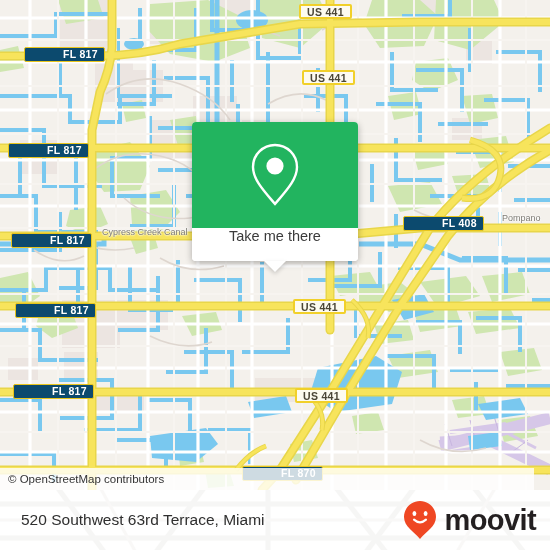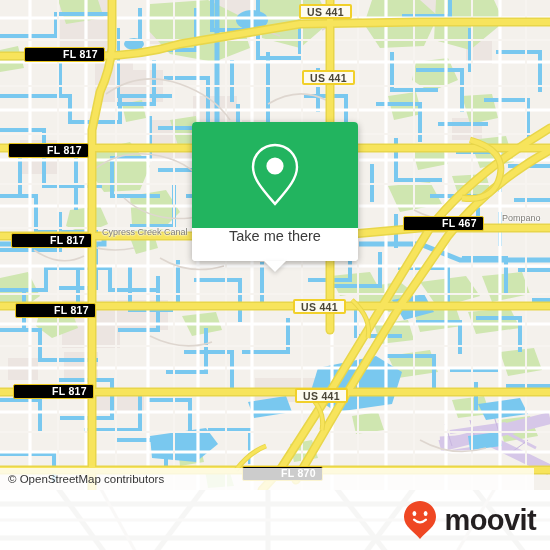--- a/index.html
+++ b/index.html
@@ -46,21 +46,21 @@
     line-height: 13px;
     padding: 0 6px;
     border-radius: 2px;
     font-size: 10.5px;
     font-weight: bold;
     letter-spacing: 0.3px;
     white-space: nowrap;
     font-family: "Liberation Sans", sans-serif;
   }
   .shield.state {
-    background: #000000;
+    background: #0c4a6e;
     border: 1.5px solid #e8c51c;
     color: #ffffff;
     text-shadow: 0 0 1px rgba(0,0,0,0.12);
     padding-left: 38px;
   }
   .shield.us {
     background: #fdfbf0;
     border: 2px solid #f1d02a;
     color: #4b4637;
   }
@@ -491,21 +491,21 @@
       </g>
     </svg>
 
     <div class="map-label" style="left:102px; top:227px;">Cypress Creek Canal</div>
     <div class="map-label" style="left:502px; top:213px;">Pompano</div>
 
     <div class="shield us" style="left:299px; top:4px;">US 441</div>
     <div class="shield state" style="left:24px;  top:47px;">FL 817</div>
     <div class="shield us" style="left:302px; top:70px;">US 441</div>
     <div class="shield state" style="left:8px;   top:143px;">FL 817</div>
-    <div class="shield state" style="left:403px; top:216px;">FL 467</div>
+    <div class="shield state" style="left:403px; top:216px;">FL 408</div>
     <div class="shield state" style="left:11px;  top:233px;">FL 817</div>
     <div class="shield state" style="left:15px;  top:303px;">FL 817</div>
     <div class="shield us" style="left:293px; top:299px;">US 441</div>
     <div class="shield state" style="left:13px;  top:384px;">FL 817</div>
     <div class="shield us" style="left:295px; top:388px;">US 441</div>
     <div class="shield state" style="left:242px; top:466px;">FL 870</div>
 
     <div id="callout">
       <div id="callout-body">
         <div id="callout-green">
@@ -540,20 +540,21 @@
         <path d="M468,-10 L530,70"></path>
         <path d="M268,-10 L268,70"></path>
       </g>
       <g stroke="#f4f3f1" fill="none" stroke-width="3">
         <path d="M0,30 L550,30"></path>
         <path d="M96,-10 L140,70"></path>
         <path d="M500,-10 L452,70"></path>
       </g>
     </svg>
 
+    <div id="address-text">520 Southwest 63rd Terrace, Miami</div>
 
     <div id="brand">
       <svg width="34" height="40" viewBox="0 0 34 40">
         <path d="M17 1 C8.2 1 1 8.2 1 17 C1 26.5 11 31.5 17 39 C23 31.5 33 26.5 33 17 C33 8.2 25.8 1 17 1 Z" fill="#ef4723"></path>
         <ellipse cx="11.4" cy="13.4" rx="1.9" ry="2.5" fill="#ffffff"></ellipse>
         <ellipse cx="22.6" cy="13.4" rx="1.9" ry="2.5" fill="#ffffff"></ellipse>
         <path d="M11 19.6 Q17 25 23 19.6" fill="none" stroke="#ffffff" stroke-width="2.1" stroke-linecap="round"></path>
       </svg>
       <span id="brand-wordmark">moovit</span>
     </div>

